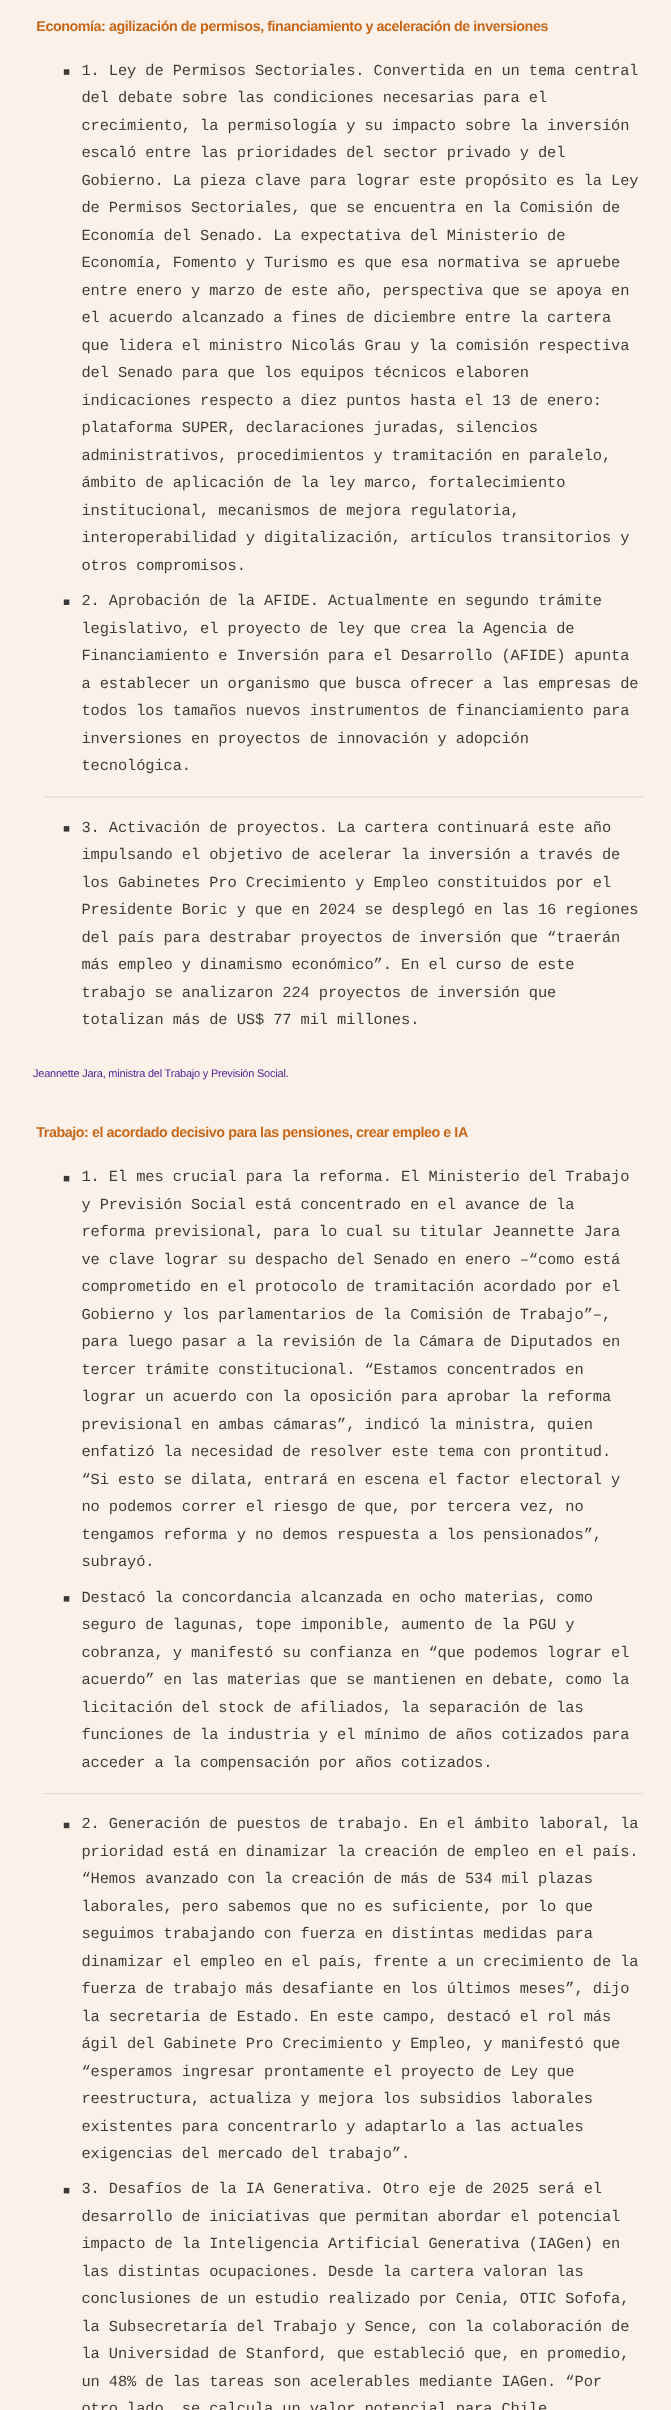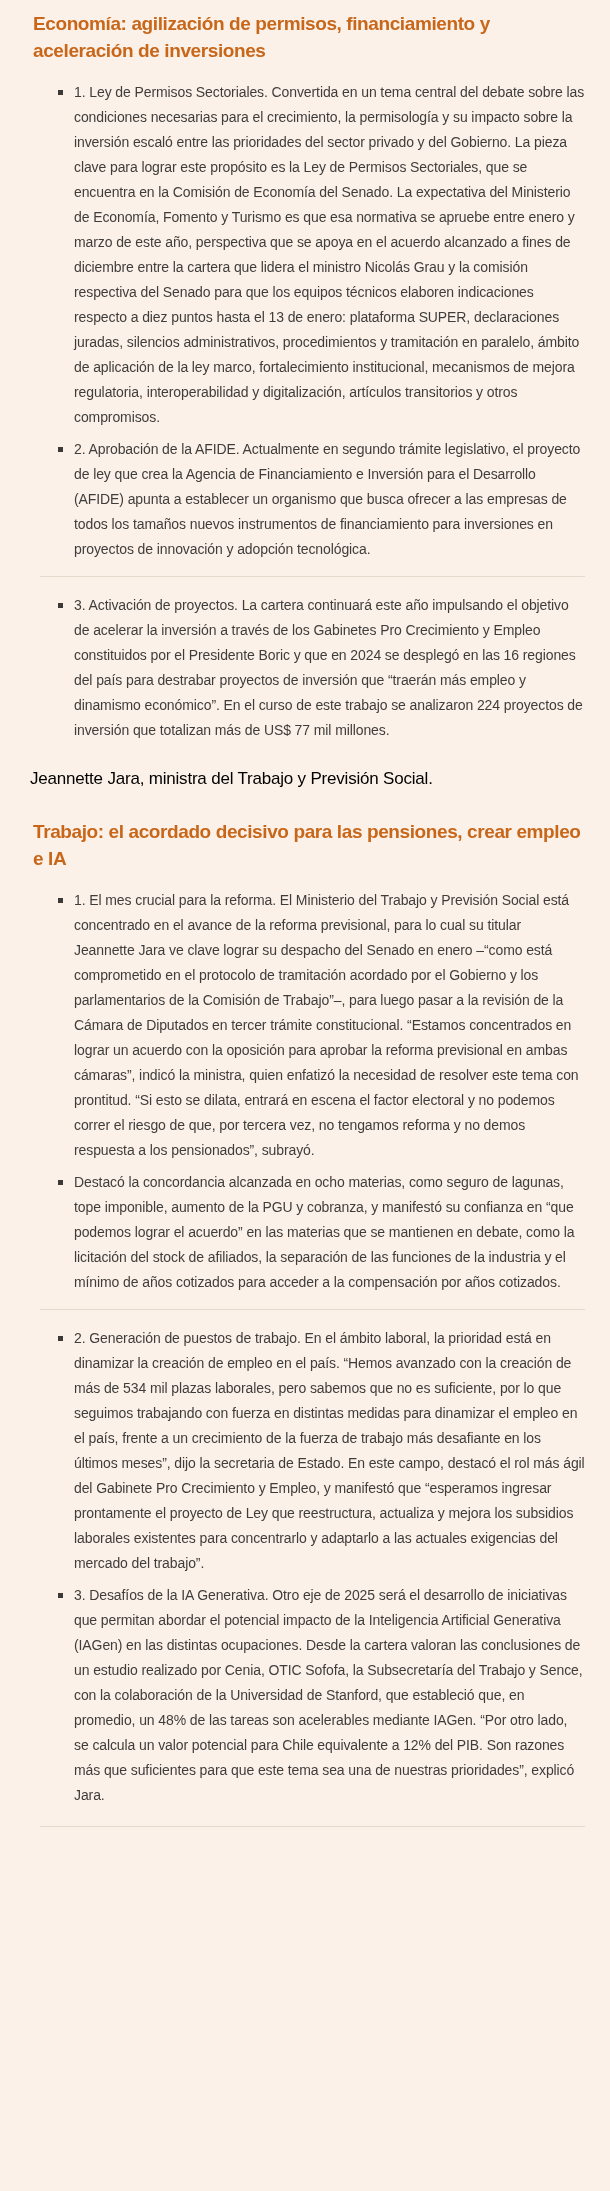--- a/index.html
+++ b/index.html
@@ -10,32 +10,33 @@
     color: #3f3d3b;
     font-family: "Liberation Sans", sans-serif;
     -webkit-font-smoothing: antialiased;
   }
   .article {
     padding: 10px 25px 8px 33px;
   }
   .section-heading {
     margin: 0 0 16px 0;
     color: #c8671a;
-    font-size: 19px;
+    font-size: 13px;
     line-height: 27px;
     font-weight: 700;
     letter-spacing: -0.4px;
   }
   .section-2 .section-heading {
     margin-top: 30px;
   }
   ul.bullet-list {
     list-style: none;
     margin: 0;
     padding: 0;
+    font-family: Liberation Mono, monospace;
   }
   ul.bullet-list li {
     position: relative;
     padding-left: 41px;
     margin: 0 0 7px 0;
     font-size: 14px;
     line-height: 25px;
     letter-spacing: -0.1px;
     text-align: left;
   }
@@ -52,24 +53,24 @@
     border: none;
     border-top: 1px solid #e7d9cc;
     margin: 14px 0 16px 7px;
     height: 0;
   }
   hr.divider.bottom {
     margin: 18px 0 0 7px;
   }
   .caption {
     margin: 26px 0 0 -3px;
-    font-size: 17px;
+    font-size: 10px;
     line-height: 19px;
     letter-spacing: -0.2px;
-    color: #000000;
+    color: #4c1d95;
   }
   .caption-2 {
     margin: 20px 0 0 15px;
   }
 </style>
 </head>
 <body>
 
 <div class="article">
 

